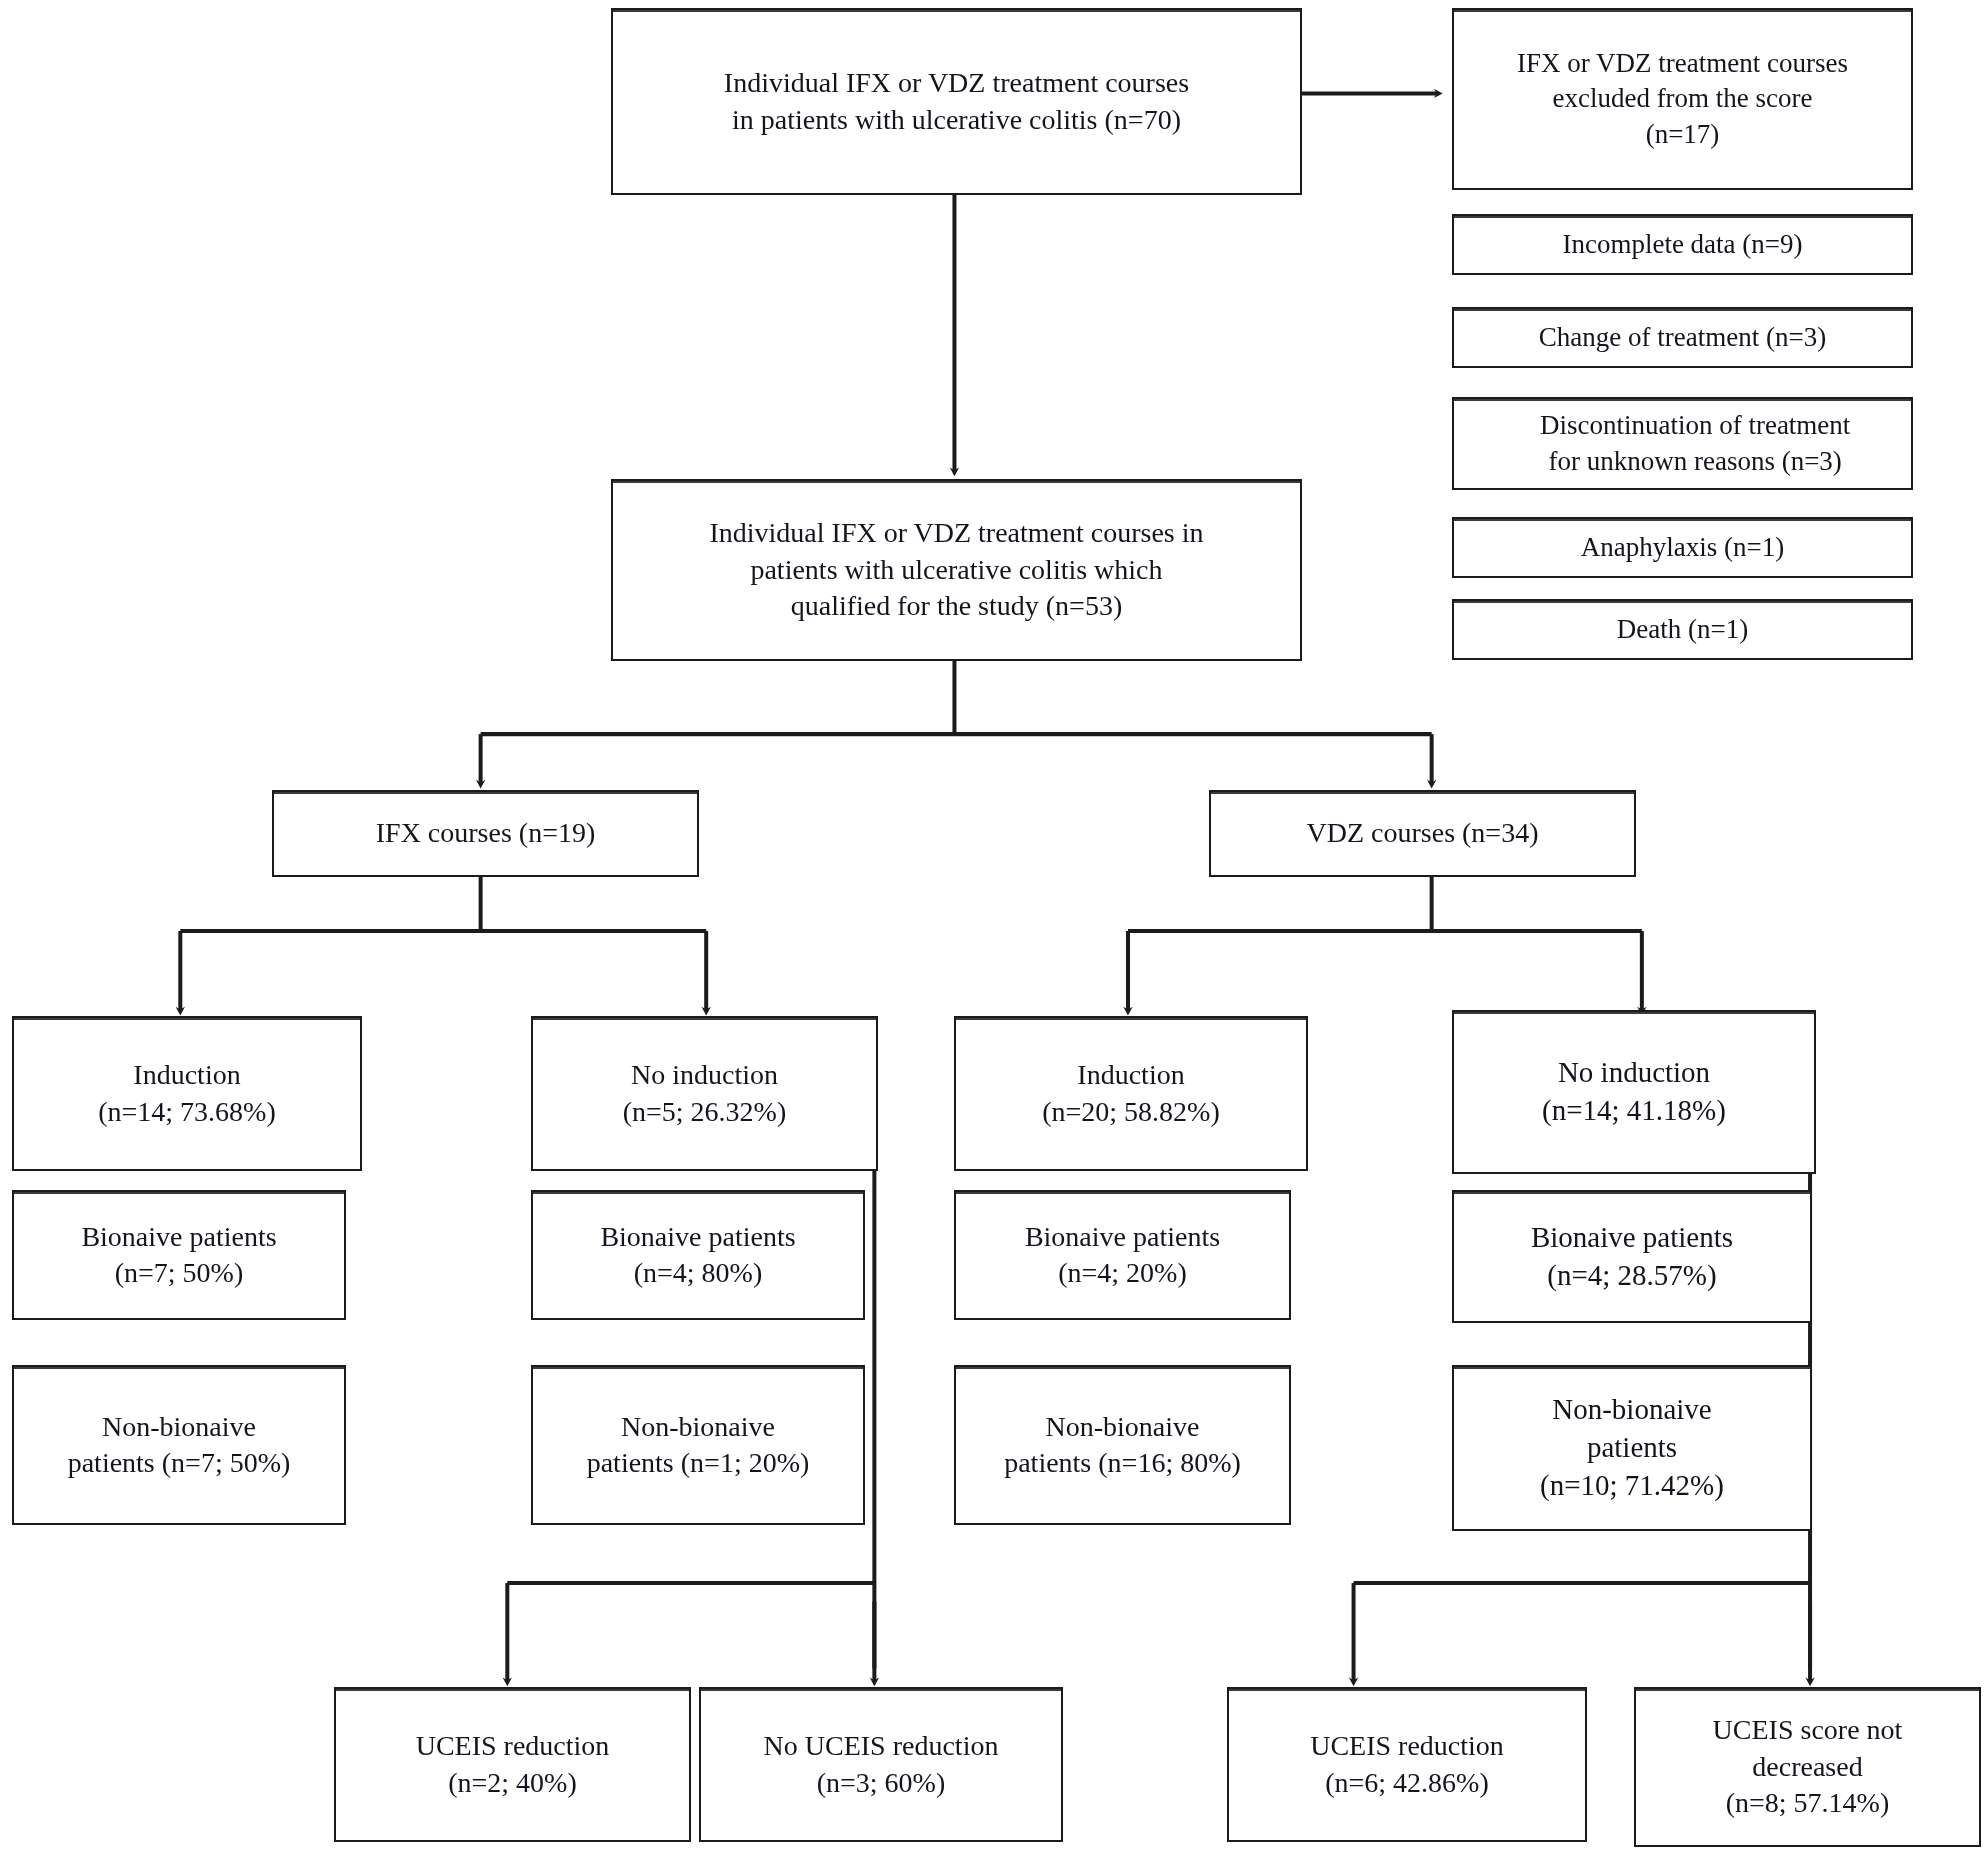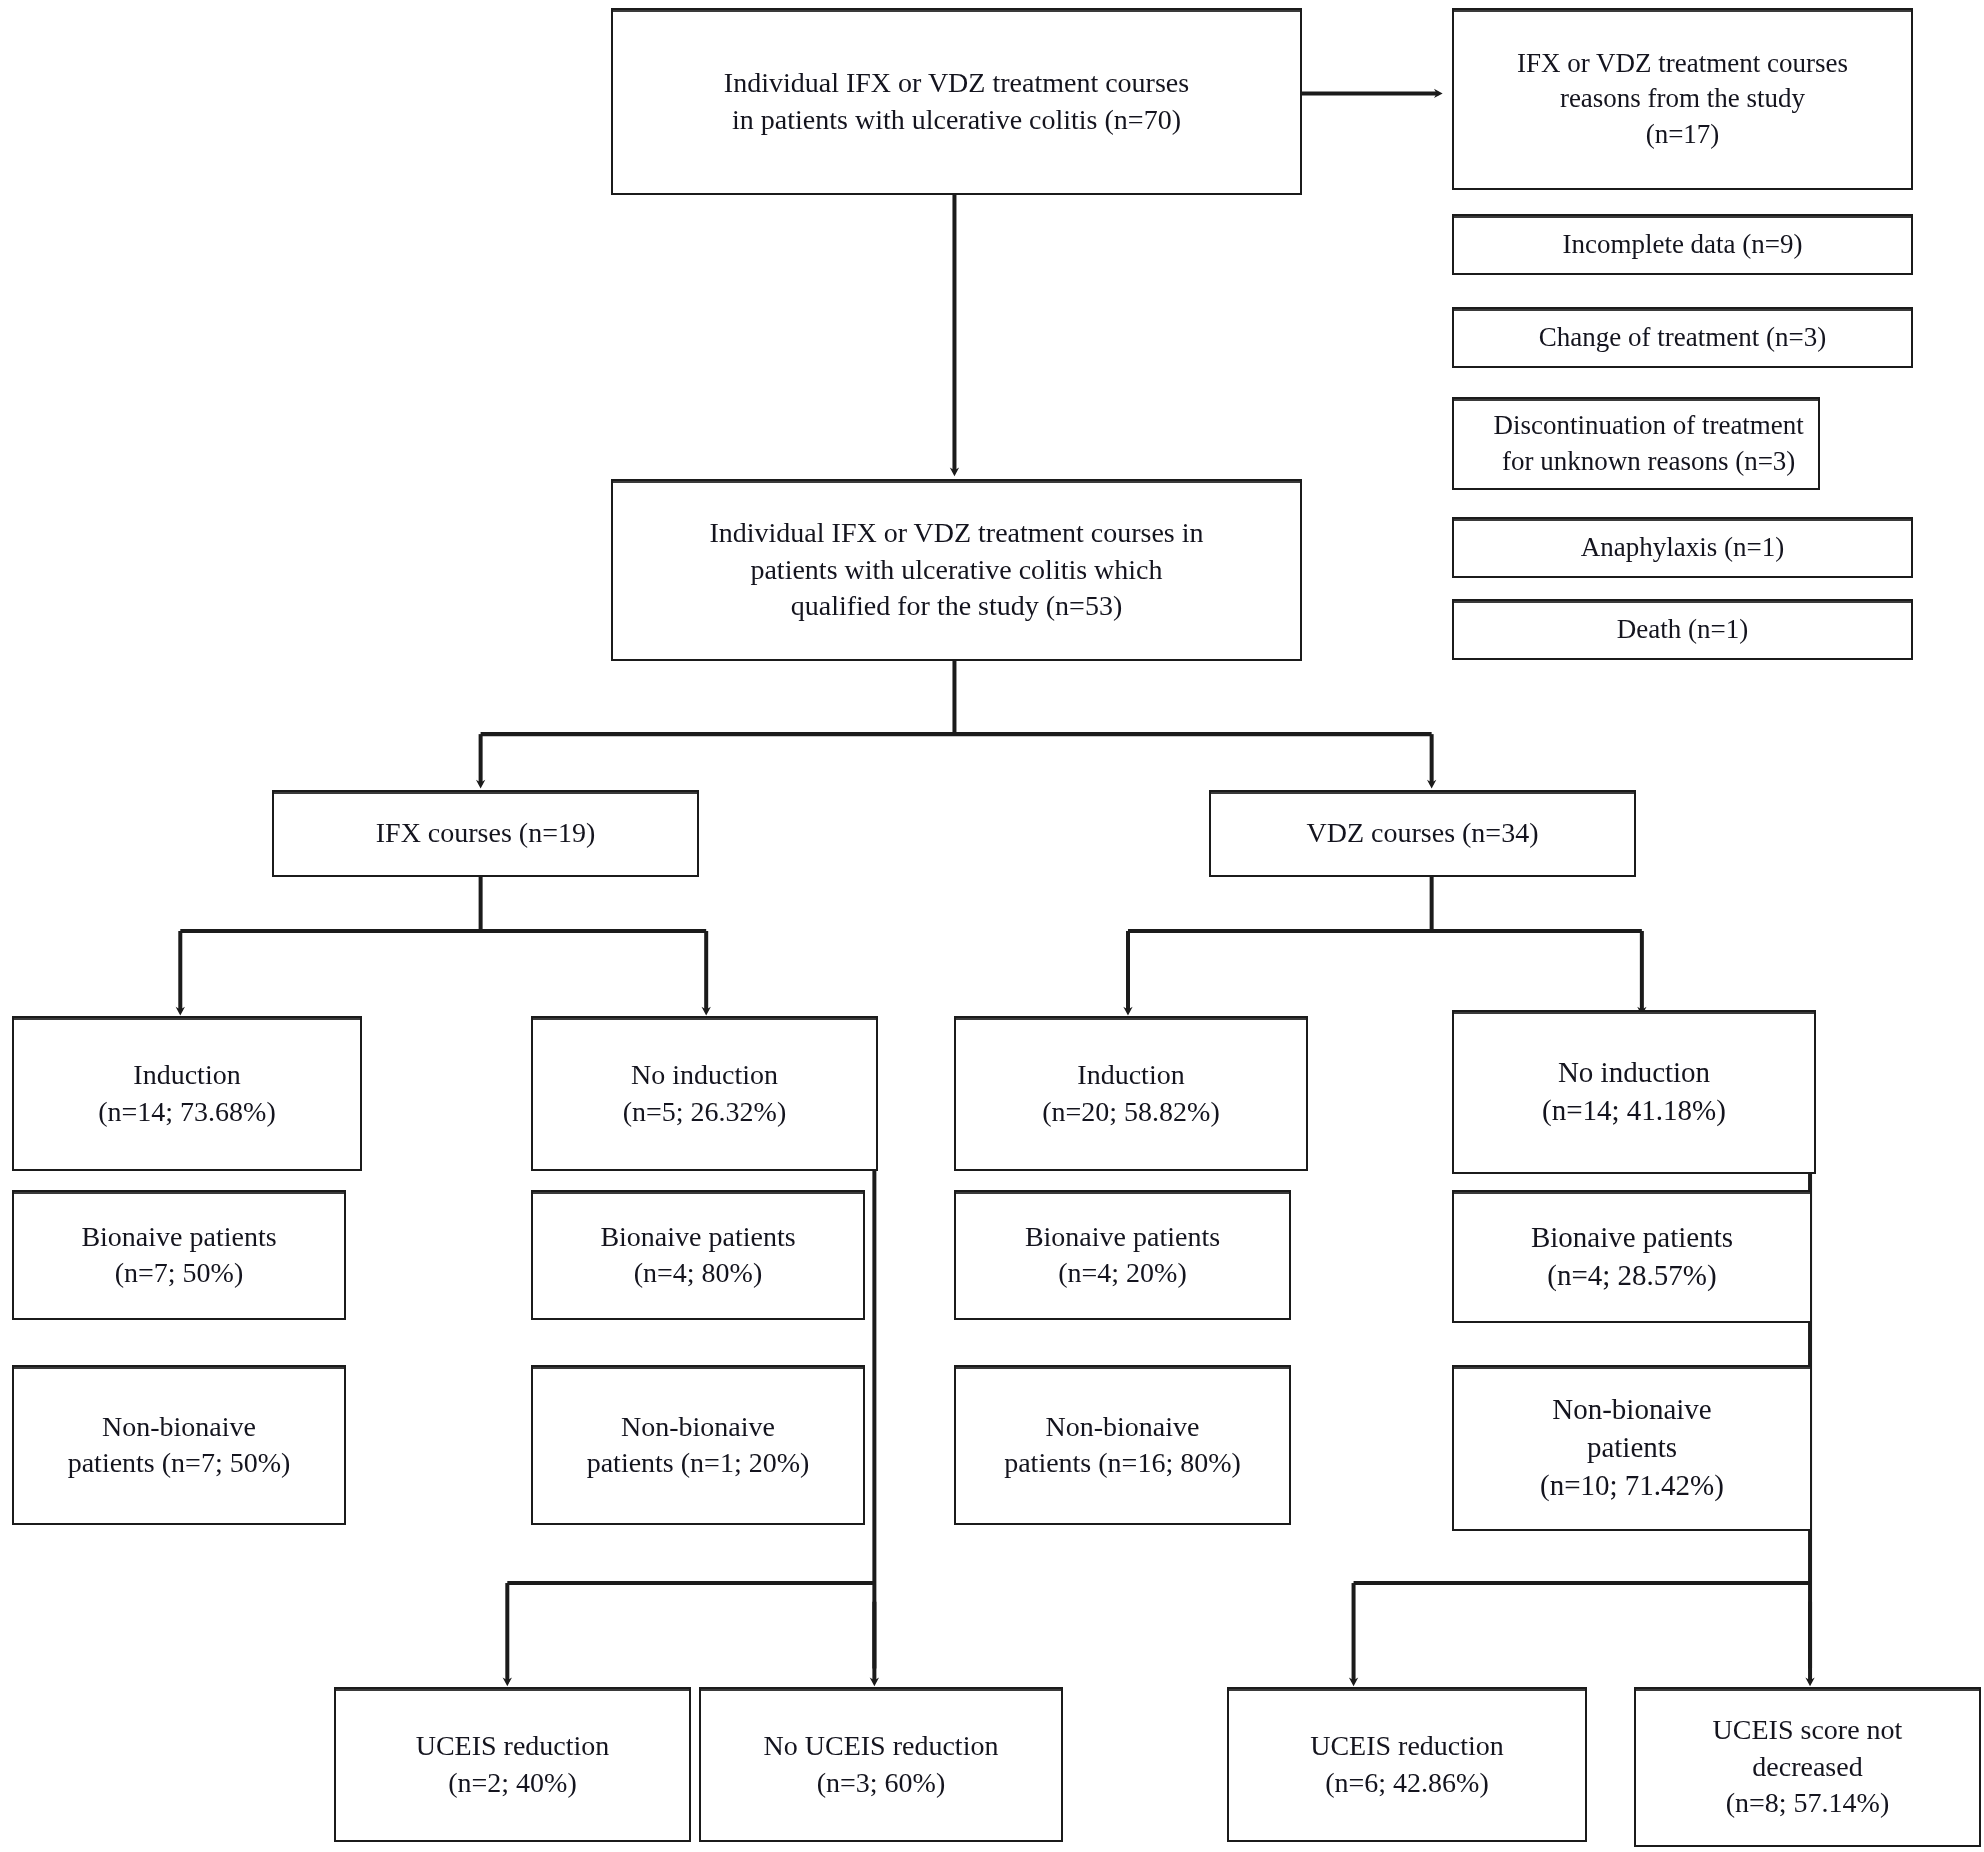--- a/index.html
+++ b/index.html
@@ -91,38 +91,38 @@
   <div class="node thick-top" style="left:611px; top:8px; width:691px; height:187px; font-size:28px;">
     <span class="txt">
       <span class="ln">Individual IFX or VDZ treatment courses</span>
       <span class="ln">in  patients with ulcerative colitis (n=70)</span>
     </span>
   </div>
 
   <div class="node thick-top" style="left:1452px; top:8px; width:461px; height:182px; font-size:27px;">
     <span class="txt">
       <span class="ln">IFX or VDZ treatment courses</span>
-      <span class="ln">reasons from the study</span>
+      <span class="ln">excluded from the score</span>
       <span class="ln">(n=17)</span>
     </span>
   </div>
 
   <div class="node thick-top" style="left:1452px; top:214px; width:461px; height:61px; font-size:27px;align-items:center;">
     <span class="txt">
       <span class="ln">Incomplete data (n=9)</span>
     </span>
   </div>
 
   <div class="node thick-top" style="left:1452px; top:307px; width:461px; height:61px; font-size:27px;text-align:center;">
     <span class="txt">
       <span class="ln">Change of treatment (n=3)</span>
     </span>
   </div>
 
-  <div class="node thick-top" style="left:1452px; top:397px; width:368px; height:93px; font-size:27px;padding-left:32px;">
+  <div class="node thick-top" style="left:1452px; top:397px; width:461px; height:93px; font-size:27px;padding-left:32px;">
     <span class="txt">
       <span class="ln">Discontinuation of treatment</span>
       <span class="ln">for unknown reasons (n=3)</span>
     </span>
   </div>
 
   <div class="node thick-top" style="left:1452px; top:517px; width:461px; height:61px; font-size:27px;">
     <span class="txt">
       <span class="ln">Anaphylaxis (n=1)</span>
     </span>

